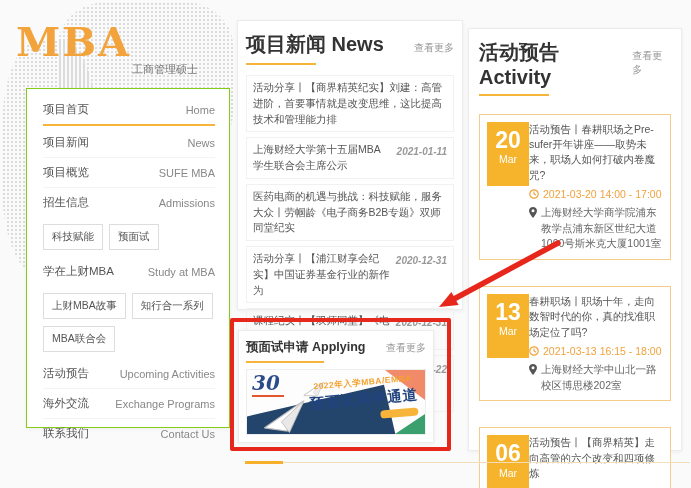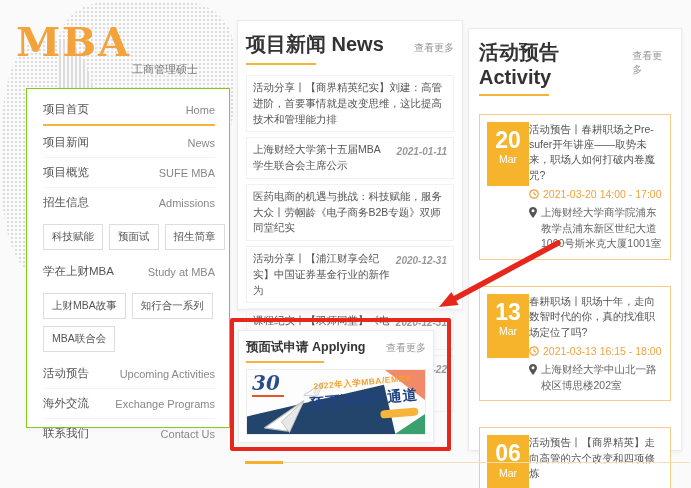--- a/index.html
+++ b/index.html
@@ -95,21 +95,20 @@
       <span>项目概览</span>
       <span class="en">SUFE MBA</span>
     </div>
     <div class="srow">
       <span>招生信息</span>
       <span class="en">Admissions</span>
     </div>
     <div class="tagrow">
       <span class="tag">科技赋能</span>
       <span class="tag">预面试</span>
-      <span class="tag">招生简章</span>
     </div>
     <div class="srow">
       <span>学在上财MBA</span>
       <span class="en">Study at MBA</span>
     </div>
     <div class="tagrow">
       <span class="tag">上财MBA故事</span>
       <span class="tag">知行合一系列</span>
     </div>
     <div class="tagrow">

